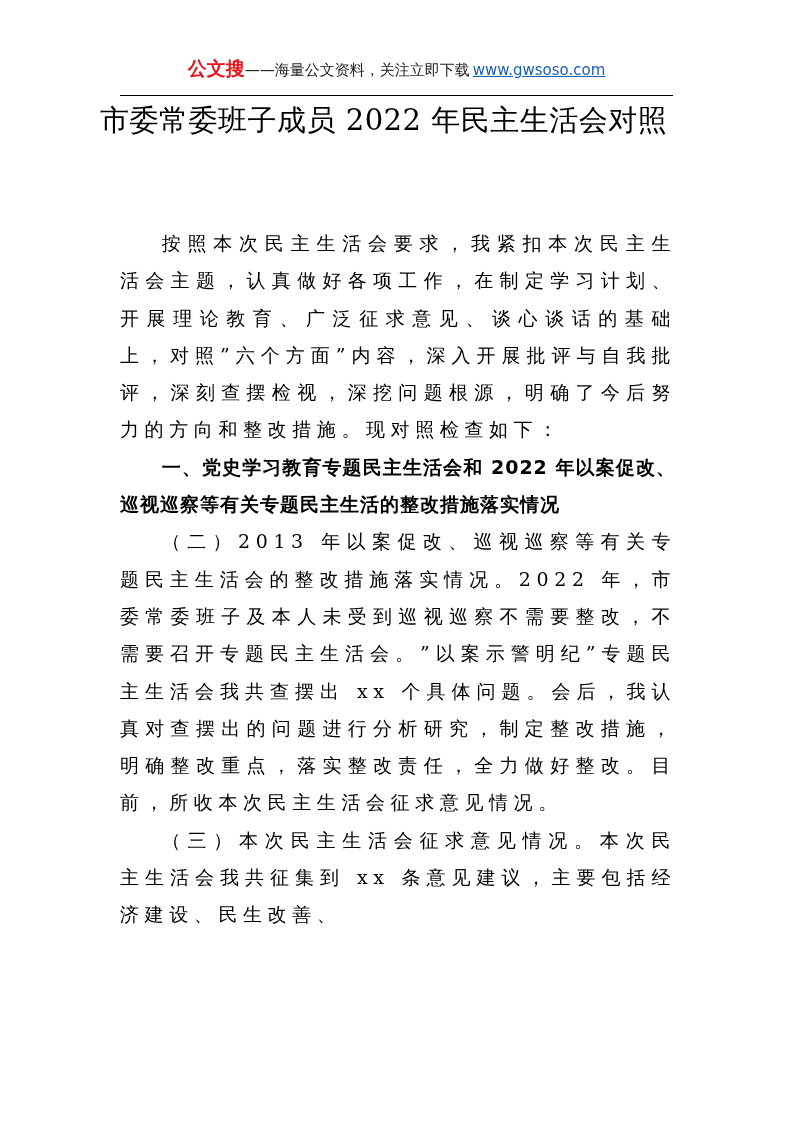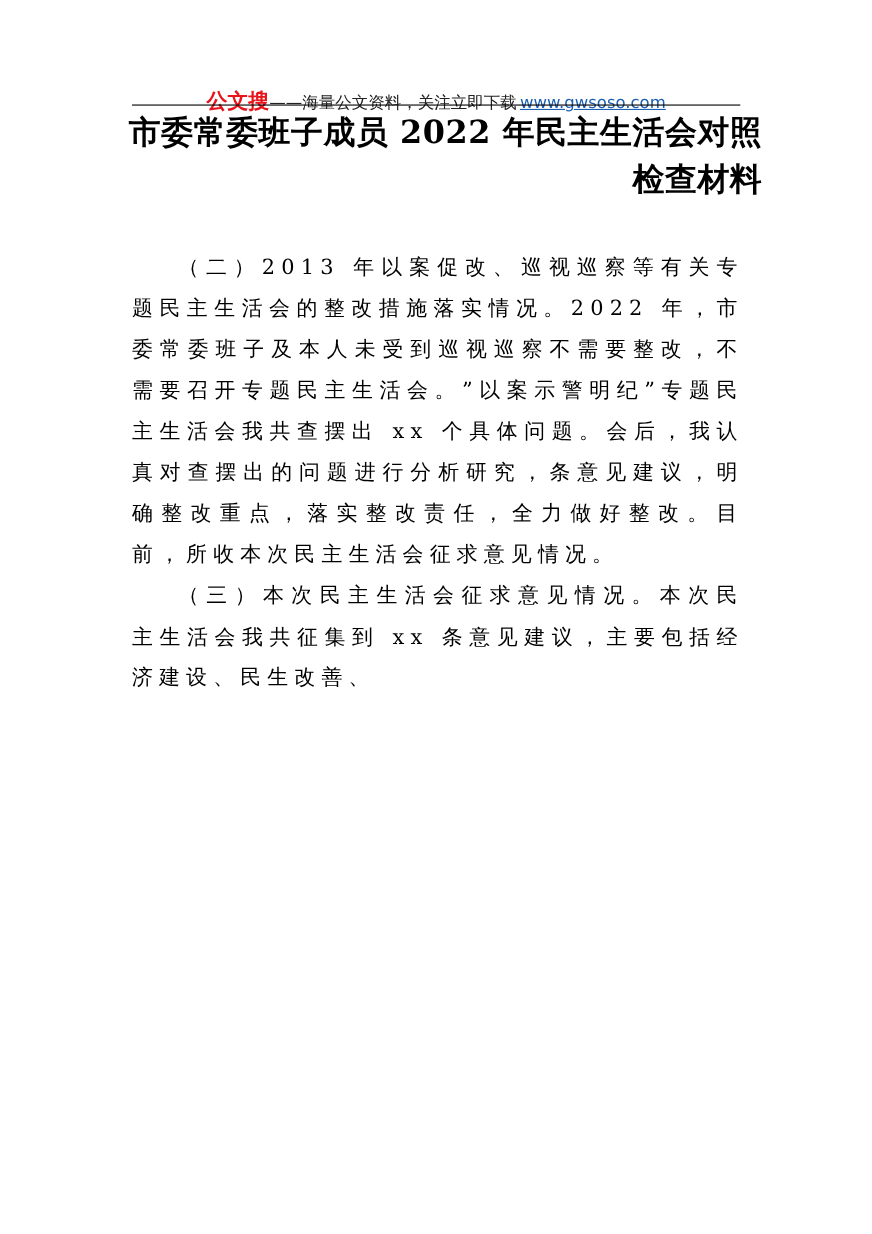--- a/index.html
+++ b/index.html
@@ -11,21 +11,21 @@
       width: 793px;
       height: 1122px;
       position: relative;
       overflow: hidden;
       font-family: "DejaVu Serif", "Liberation Serif", serif;
       color: #000;
     }
     .header {
       position: absolute;
       left: 0;
-      top: 80px;
+      top: 56px;
       width: 793px;
       text-align: center;
       font-family: "DejaVu Sans", "Liberation Sans", sans-serif;
       font-size: 15px;
       line-height: 24px;
       white-space: nowrap;
     }
     .brand {
       color: #e8141b;
       font-weight: bold;
@@ -46,24 +46,24 @@
       top: 95px;
       width: 553px;
       height: 0;
       border-top: 1.5px solid #000;
     }
     .title {
       position: absolute;
       left: 100px;
       top: 99px;
       width: 593px;
-      text-align: right;
+      text-align: left;
       font-size: 29px;
       line-height: 43px;
-      font-weight: bold;
+      font-weight: normal;
       margin: 0;
       letter-spacing: 0.5px;
     }
     .body {
       position: absolute;
       left: 120px;
       top: 225px;
       width: 556px;
     }
     .para {
@@ -89,29 +89,34 @@
 <body>
 
 <div class="header">
   <span class="brand">公文搜</span><span class="tagline">——海量公文资料，关注立即下载</span><span class="site-link">www.gwsoso.com</span>
 </div>
 
 <div class="rule"></div>
 
 <h1 class="title">
   <span class="line">市委常委班子成员 2022 年民主生活会对照</span>
-  <span class="line">检查材料</span>
 </h1>
 
 <div class="body">
 
+  <p class="para">
+    <span>按照本次民主生活会要求，我紧扣本次民主生活会主题，</span><span>认真做好各项工作，在制定学习计划、开展理论教育、广泛</span><span>征求意见、谈心谈话的基础上，对照”六个方面”内容，深</span><span>入开展批评与自我批评，深刻查摆检视，深挖问题根源，明</span><span>确了今后努力的方向和整改措施。现对照检查如下：</span>
+  </p>
 
+  <p class="para heading">
+    <span>一、党史学习教育专题民主生活会和 2022 年以案促改、</span><span>巡视巡察等有关专题民主生活的整改措施落实情况</span>
+  </p>
 
 
   <p class="para">
-    <span>（二）2013 年以案促改、巡视巡察等有关专题民主生活</span><span>会的整改措施落实情况。2022 年，市委常委班子及本人未受</span><span>到巡视巡察不需要整改，不需要召开专题民主生活会。”以</span><span>案示警明纪”专题民主生活会我共查摆出 xx 个具体问题。</span><span>会后，我认真对查摆出的问题进行分析研究，条意见建议，</span><span>明确整改重点，落实整改责任，全力做好整改。目前，所收</span><span>本次民主生活会征求意见情况。</span>
+    <span>（二）2013 年以案促改、巡视巡察等有关专题民主生活</span><span>会的整改措施落实情况。2022 年，市委常委班子及本人未受</span><span>到巡视巡察不需要整改，不需要召开专题民主生活会。”以</span><span>案示警明纪”专题民主生活会我共查摆出 xx 个具体问题。</span><span>会后，我认真对查摆出的问题进行分析研究，制定整改措施，</span><span>明确整改重点，落实整改责任，全力做好整改。目前，所收</span><span>本次民主生活会征求意见情况。</span>
   </p>
 
   <p class="para">
     <span>（三）本次民主生活会征求意见情况。本次民主生活会</span><span>我共征集到 xx 条意见建议，主要包括经济建设、民生改善、</span>
   </p>
 
 </div>
 
 </body></html>

